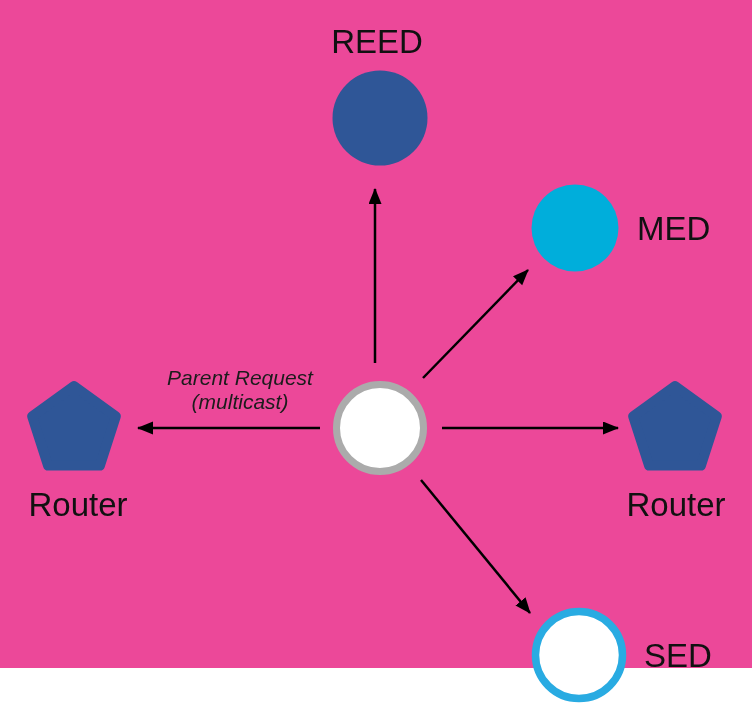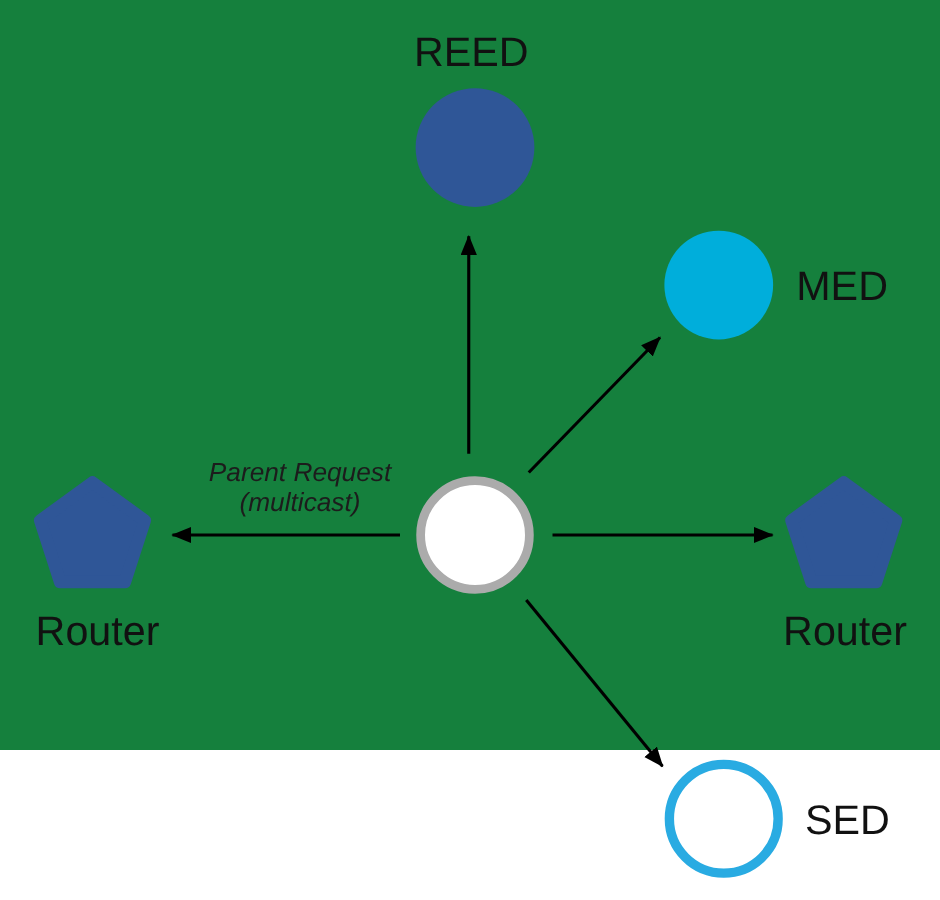--- a/index.html
+++ b/index.html
@@ -7,22 +7,22 @@
     padding: 0;
     background: #ffffff;
     width: 752px;
     height: 720px;
     overflow: hidden;
     font-family: "Liberation Sans", sans-serif;
   }
   .canvas {
     position: relative;
     width: 752px;
-    height: 600px;
-    background: #15803d;
+    height: 668px;
+    background: #ec4899;
   }
   svg { display: block; }
   .arrow {
     stroke: #000000;
     stroke-width: 2.5;
     fill: none;
   }
   .node-label {
     font-family: "Liberation Sans", sans-serif;
     font-size: 33px;

